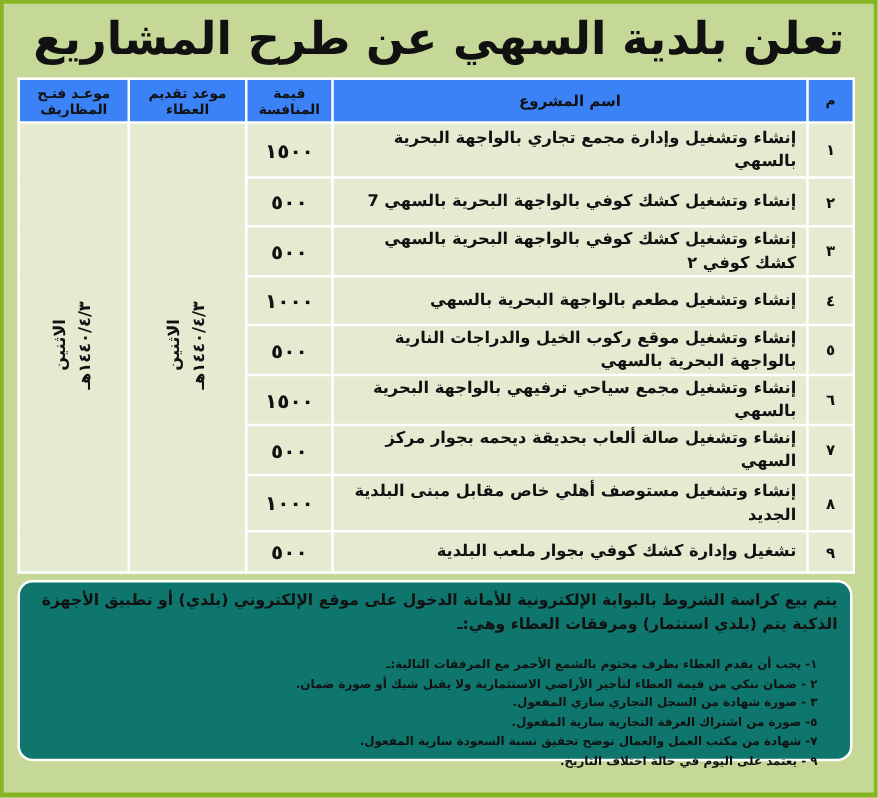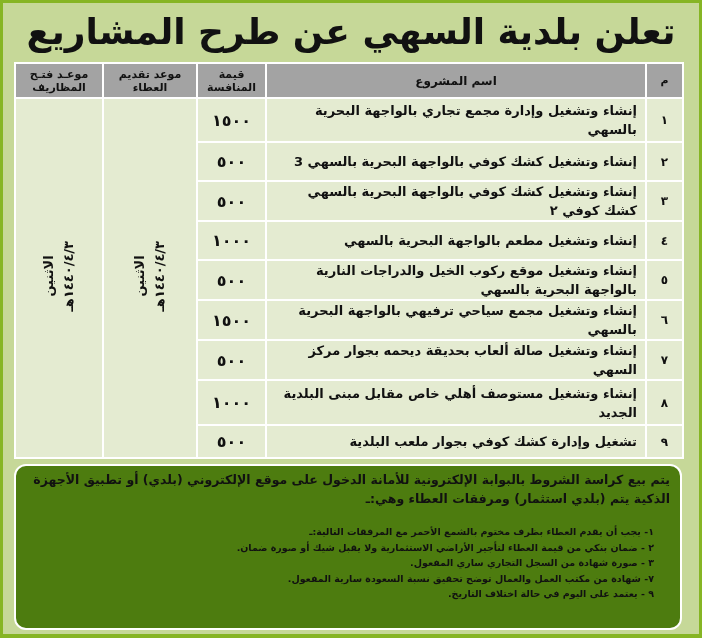--- a/index.html
+++ b/index.html
@@ -33,21 +33,21 @@
     .tbl td, .tbl th {
       border: 2px solid #ffffff;
       padding: 0 6px;
       color: #111;
       vertical-align: middle;
     }
     .tbl th {
       height: 33px;
       font-size: 11px; font-weight: bold;
       text-align: center;
-      background: #a3a3a3;
+      background: #3b82f6;
     }
     .tbl th.proj { font-size: 12px; margin-left: 28px; }
     .tbl td.num {
       text-align: center; font-size: 12px; font-weight: bold;
     }
     .tbl td.name {
       text-align: right; font-size: 13px; font-weight: bold; line-height: 19px;
       padding-right: 8px;
     }
     .tbl td.val {
@@ -59,22 +59,22 @@
     .vert {
       display: inline-block;
       writing-mode: vertical-rl;
       transform: rotate(180deg);
       font-size: 13px; font-weight: bold; line-height: 20px;
       white-space: nowrap;
     }
     .vert span { display: block; }
     .notes {
       position: absolute; left: 11px; top: 461px;
-      width: 668px; height: 166px; box-sizing: border-box;
-      background: #4d7c0f;
+      width: 668px; height: 145px; box-sizing: border-box;
+      background: #0f766e;
       border: 2px solid #ffffff;
       border-radius: 12px;
       padding: 4px 10px 4px 10px;
       color: #111;
     }
     .notes .lead {
       font-size: 12.5px; font-weight: bold; line-height: 19px;
       margin: 0 0 2px 0;
       text-align: right;
     }
@@ -121,21 +121,21 @@
         </td>
         <td class="date" rowspan="9">
           <div class="vert">
             <span>الاثنين</span>
             <span>١٤٤٠/٤/٣هـ</span>
           </div>
         </td>
       </tr>
       <tr style="height:39px">
         <td class="num">٢</td>
-        <td class="name">إنشاء وتشغيل كشك كوفي بالواجهة البحرية بالسهي 3</td>
+        <td class="name">إنشاء وتشغيل كشك كوفي بالواجهة البحرية بالسهي 7</td>
         <td class="val">٥٠٠</td>
       </tr>
       <tr style="height:38px">
         <td class="num">٣</td>
         <td class="name">إنشاء وتشغيل كشك كوفي بالواجهة البحرية بالسهي كشك كوفي ٢</td>
         <td class="val">٥٠٠</td>
       </tr>
       <tr style="height:39px">
         <td class="num">٤</td>
         <td class="name">إنشاء وتشغيل مطعم بالواجهة البحرية بالسهي</td>
@@ -168,18 +168,19 @@
       </tr>
     </tbody>
   </table>
 
   <div class="notes">
     <p class="lead">يتم بيع كراسة الشروط بالبوابة الإلكترونية للأمانة الدخول على موقع الإلكتروني (بلدي) أو تطبيق الأجهزة الذكية يتم (بلدي استثمار) ومرفقات العطاء وهي:ـ</p>
     <ul>
       <li>١- يجب أن يقدم العطاء بظرف مختوم بالشمع الأحمر مع المرفقات التالية:ـ</li>
       <li>٢ - ضمان بنكي من قيمة العطاء لتأجير الأراضي الاستثمارية ولا يقبل شيك أو صورة ضمان.</li>
       <li>٣ - صورة شهادة من السجل التجاري ساري المفعول.</li>
+      <li>٥- صورة من اشتراك الغرفة التجارية سارية المفعول.</li>
       <li>٧- شهادة من مكتب العمل والعمال توضح تحقيق نسبة السعودة سارية المفعول.</li>
       <li>٩ - يعتمد على اليوم في حالة اختلاف التاريخ.</li>
     </ul>
   </div>
 
 </div>
 
 </body></html>

